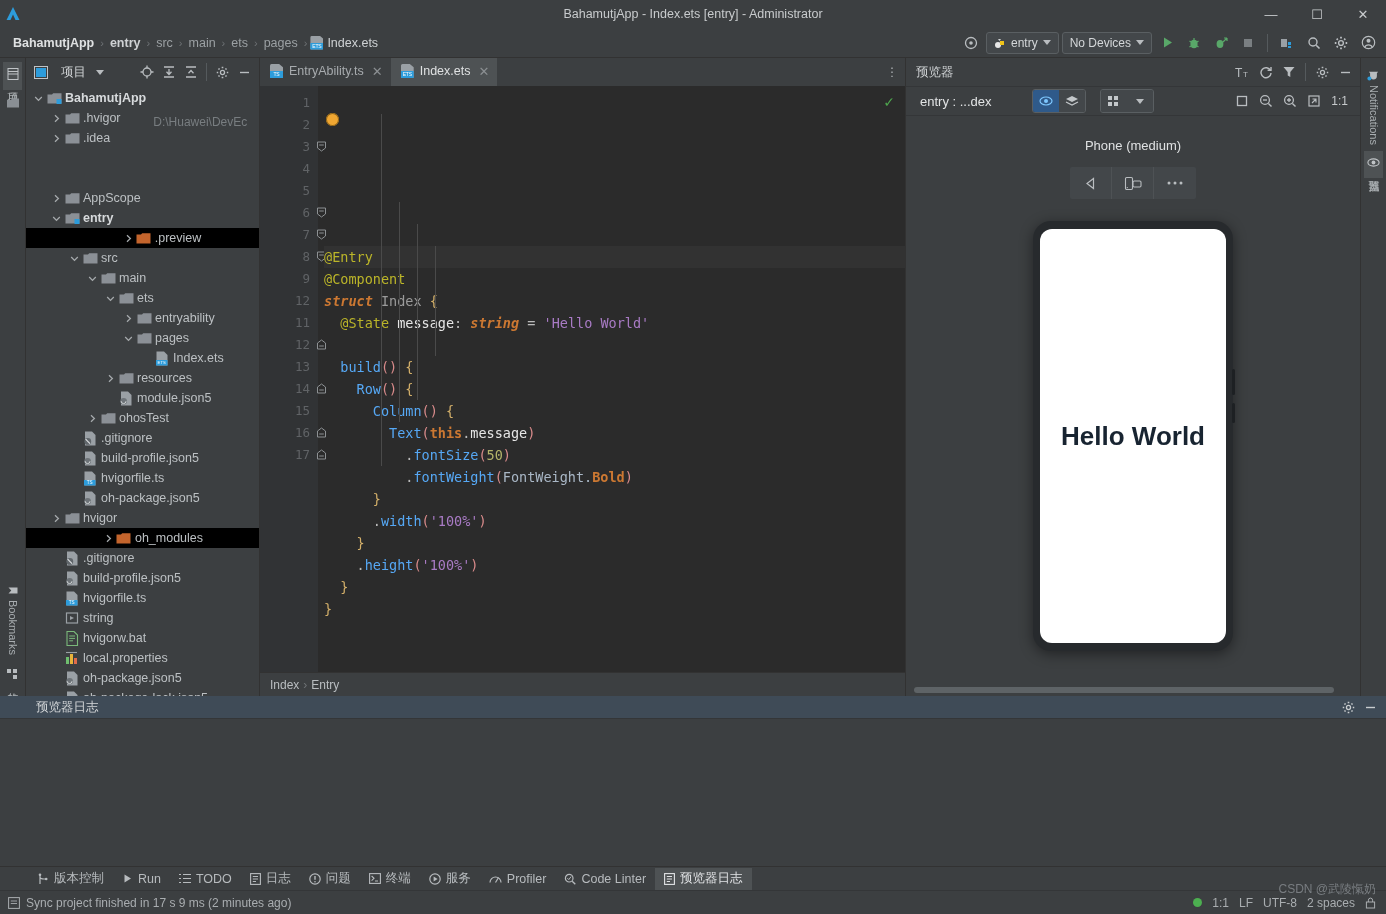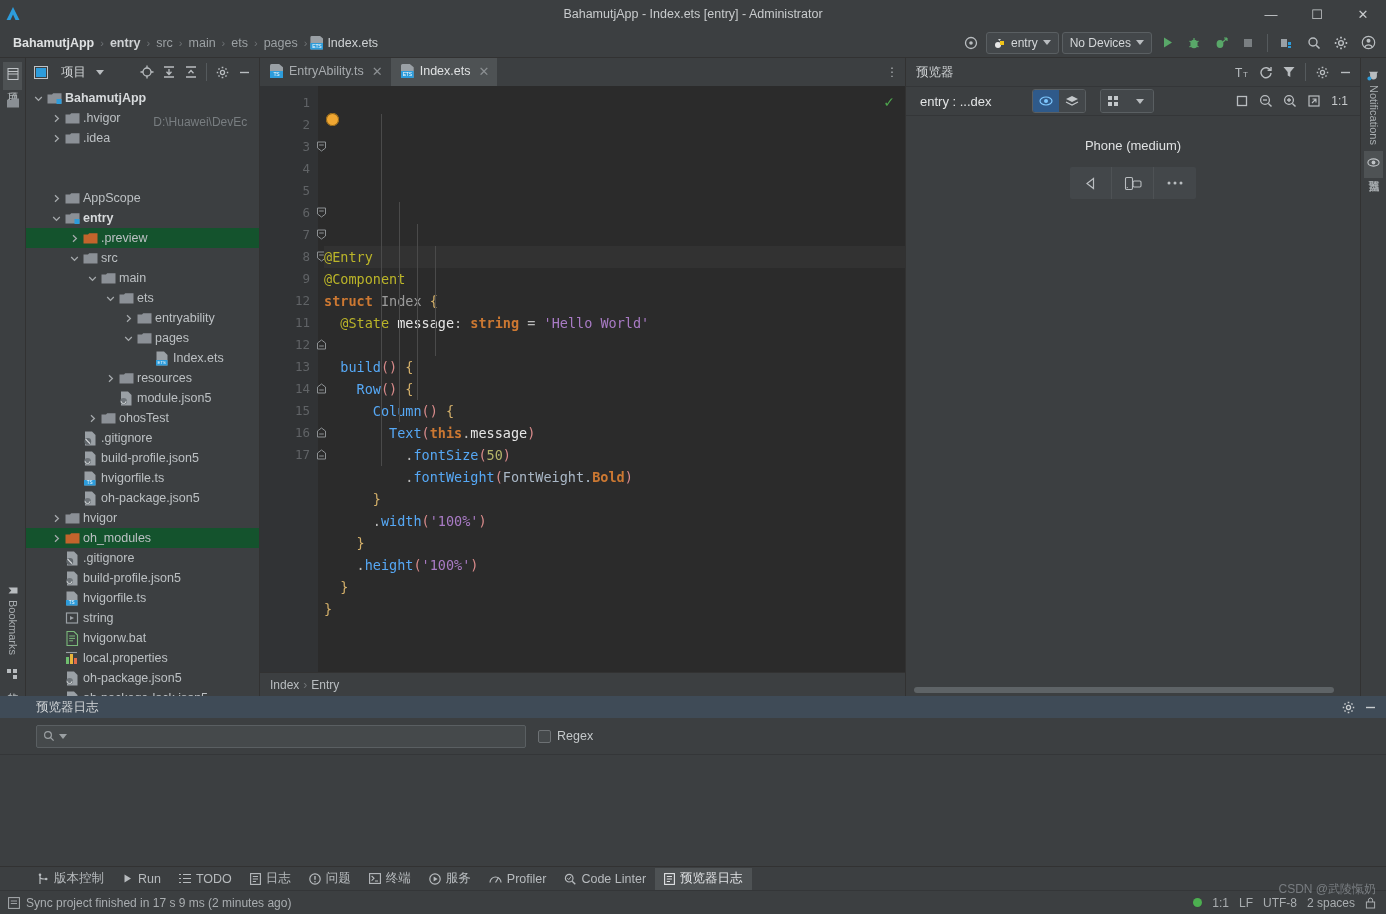--- a/index.html
+++ b/index.html
@@ -81,21 +81,21 @@
   .pp-head { height: 28px; flex:0 0 28px; display: flex; align-items: center; padding: 0 4px 0 8px; gap: 2px; }
   .pp-title { font-size: 12.5px; color: #cfd2d4; display:flex; align-items:center; gap:13px; }
   .pp-tools { margin-left: auto; display: flex; align-items: center; gap: 1px; }
   .pp-ico { width: 21px; height: 21px; display: flex; align-items: center; justify-content: center; cursor: default; border-radius:3px; }
 
   .tree { flex: 1 1 auto; overflow: hidden; background: #3c3f41; padding-top: 2px; position: relative; }
   .trow {
     height: 20px; display: flex; align-items: center; font-size: 12.5px; color: #bcc0c3;
     white-space: nowrap; cursor: default; padding-right: 4px;
   }
-  .trow.hl { background: #14532d; }
+  .trow.hl { background: #000000; justify-content: center; }
   .arrow { width: 13px; display: flex; align-items: center; justify-content: center; flex: 0 0 13px; color: #9da1a4; }
   .arrow svg { display:block; }
   .ticon { width: 18px; flex: 0 0 18px; display: flex; align-items: center; justify-content: center; }
   .tlabel { padding-left: 2px; }
   .tlabel.bold { font-weight: bold; color: #d7dadc; }
   .tpath { color: #787d80; font-size: 12px; padding-left: 7px; overflow: hidden; margin-top: 48px; }
 
   
   .editor-col { flex: 1 1 auto; display: flex; flex-direction: column; min-width: 0; background: #84cc16; }
   .tabs { height: 28px; flex: 0 0 28px; background: #3c3f41; display: flex; align-items: stretch; }
@@ -126,21 +126,21 @@
   }
   .cline { height: 22px; line-height: 22px; }
   .cline.cur { background: #323232; }
   .ind-guide { position: absolute; top: 6px; width: 1px; background: #4a4a4a; }
   .bulb {
     position: absolute; width: 13px; height: 13px; border-radius: 50%;
     background: #f0a732; box-shadow: 0 0 0 1px #8d6318 inset;
   }
   
   .c-dec  { color: #bbb529; }
-  .c-kw   { color: #cc7832; font-weight: bold; }
+  .c-kw   { color: #cc7832; font-weight: bold; font-style: italic; }
   .c-type { color: #9b9b9b; }
   .c-fn   { color: #56a8f5; }
   .c-str  { color: #a97bc5; }
   .c-num  { color: #b5b56a; }
   .c-punc { color: #d4b06a; }
   .c-paren{ color: #d98b8b; }
   .c-white{ color: #e6e6e6; }
   .c-this { color: #cc7832; font-weight: bold; }
   .c-ident{ color: #a9b7c6; }
 
@@ -1032,20 +1032,29 @@
               </svg>
           </div>
           <div class="dev-btn">
             <svg width="18" height="6" viewBox="0 0 18 6">
                 <circle cx="3" cy="3" r="1.5" fill="#b9bdc0"></circle>
                 <circle cx="9" cy="3" r="1.5" fill="#b9bdc0"></circle>
                 <circle cx="15" cy="3" r="1.5" fill="#b9bdc0"></circle>
               </svg>
           </div>
         </div>
+        <div class="phone-wrap">
+          <div class="phone">
+            <div class="phone-screen">
+              <span class="hello">Hello World</span>
+            </div>
+          </div>
+          <div class="phone-btn-r"></div>
+          <div class="phone-btn-r2"></div>
+        </div>
       </div>
       <div class="hscroll-wrap">
         <div class="hscroll" style="width:420px;"></div>
       </div>
     </div>
 
     <div class="rstrip">
       <div class="vtab">
         <svg width="13" height="13" viewBox="0 0 13 13" style="transform:rotate(180deg)">
             <path d="M6.5 1.5 a3.4 3.4 0 0 1 3.4 3.4 v2.8 l1.2 1.6 h-9.2 l1.2 -1.6 v-2.8 a3.4 3.4 0 0 1 3.4 -3.4 Z" fill="#b8bcbf"></path>
@@ -1074,34 +1083,20 @@
                 <path d="M7 0.8 L7 2.4 M7 11.6 L7 13.2 M0.8 7 L2.4 7 M11.6 7 L13.2 7 M2.7 2.7 L3.8 3.8 M10.2 10.2 L11.3 11.3 M11.3 2.7 L10.2 3.8 M3.8 10.2 L2.7 11.3"></path>
               </g>
             </svg>
         </div>
         <div class="log-ico">
           <svg width="13" height="13" viewBox="0 0 13 13">
               <path d="M2 6.5 L11 6.5" stroke="#c8ccce" stroke-width="1.4"></path>
             </svg>
         </div>
       </div>
-    </div>
-    <div class="log-search-row">
-      <div class="log-search">
-        <svg width="12" height="12" viewBox="0 0 12 12">
-            <circle cx="5" cy="5" r="3.4" fill="none" stroke="#9ba0a3" stroke-width="1.2"></circle>
-            <path d="M7.6 7.6 L10.6 10.6" stroke="#9ba0a3" stroke-width="1.3"></path>
-          </svg>
-        <span class="caret" style="border-top-color:#9ba0a3;"></span>
-        <input type="text" placeholder="" style="">
-      </div>
-      <label class="chk-wrap">
-        <span class="chk"></span>
-        <span>Regex</span>
-      </label>
     </div>
     <div class="log-body"></div>
   </div>
 
   <div class="toolwin-bar">
     <div class="twb">
       <svg width="12" height="12" viewBox="0 0 12 12">
           <path d="M3 1 L3 11 M3 4 Q3 6 7 6 L9 6" fill="none" stroke="#b7bbbe" stroke-width="1.2"></path>
           <circle cx="3" cy="1.8" r="1.3" fill="#b7bbbe"></circle>
           <circle cx="9.2" cy="6" r="1.3" fill="#b7bbbe"></circle>

